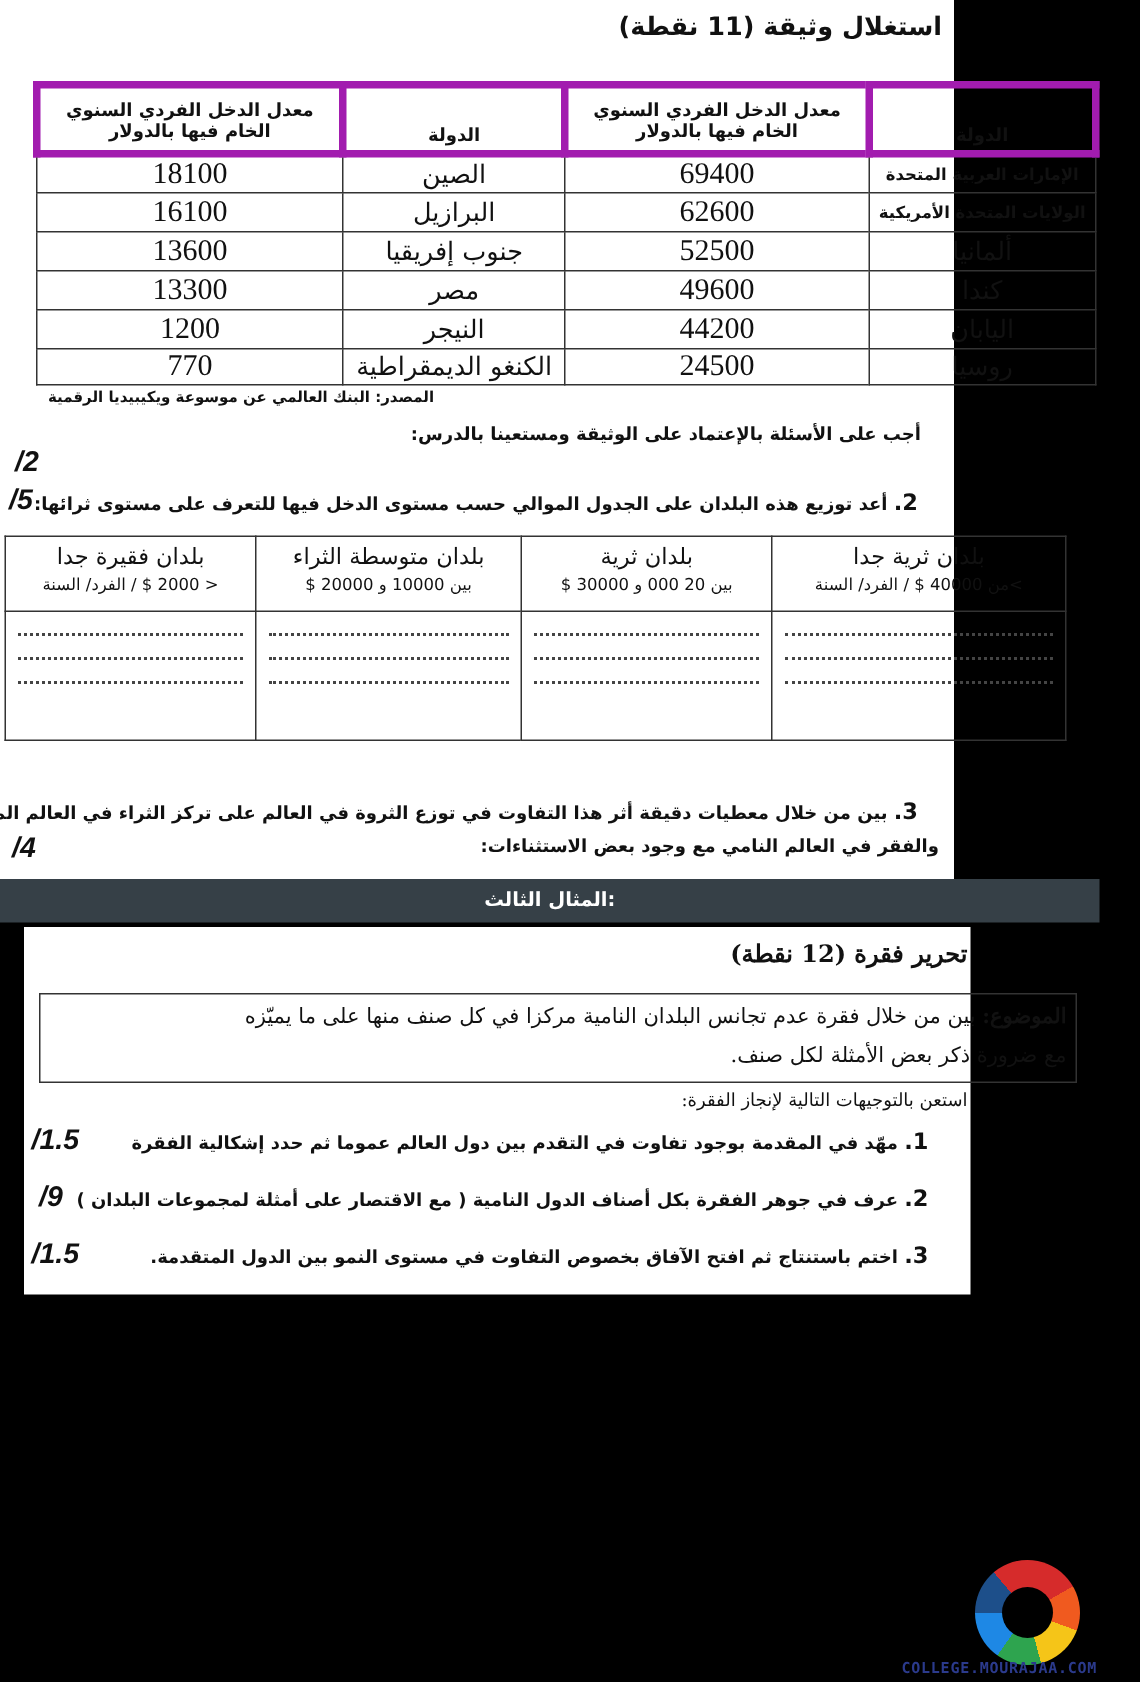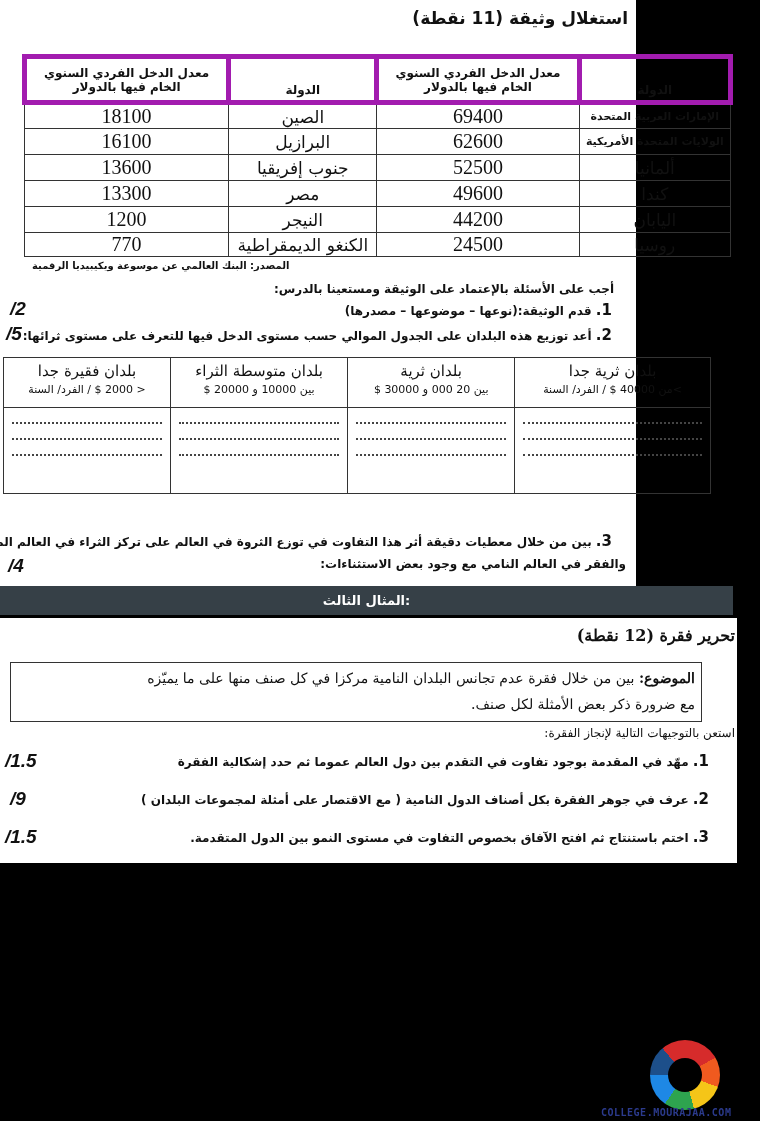--- a/index.html
+++ b/index.html
@@ -2,21 +2,21 @@
 <html><head>
 <meta charset="utf-8">
 <style>
   html, body { margin:0; padding:0; }
   body { width:760px; height:1121px; background:#000; position:relative; overflow:hidden;
          font-family:"DejaVu Sans", sans-serif; color:#111; }
   .page { position:absolute; background:#fff; }
   #p1 { left:0; top:0; width:636px; height:586px; }
   #bar { position:absolute; left:0; top:586px; width:733px; height:29px; background:#364047;
          color:#fff; font-size:13px; font-weight:bold; text-align:center; line-height:29px; direction:rtl; }
-  #p2 { left:0; top:618px; width:737px; height:245px;text-decoration:underline; }
+  #p2 { left:16px; top:618px; width:631px; height:245px;text-decoration:underline; }
   .abs { position:absolute; direction:rtl; white-space:nowrap; }
   .bold { font-weight:bold; }
   .h1 { font-size:17px; font-weight:bold; }
   table { border-collapse:collapse; position:absolute; direction:rtl; }
   td { border:1px solid #333; text-align:center; padding:0; }
   #t1 td.num { font-family:"Liberation Serif", serif; font-size:20px; }
   #t1 td.cty { font-size:17px; font-family:"DejaVu Serif", serif; }
   #t1 td.cty.small { font-size:11px; font-weight:bold; font-family:"DejaVu Sans", sans-serif; }
   #t1 th { border:5px solid #a21caf; font-weight:bold; font-size:12px; padding:0; }
   #t2 td { vertical-align:top; }
@@ -82,24 +82,20 @@
       <td class="num">24500</td>
       <td class="cty">الكنغو الديمقراطية</td>
       <td class="num">770</td>
     </tr>
   </tbody>
     </table>
 
   <div class="abs bold" style="left:32px; top:260px; font-size:10px;">المصدر: البنك العالمي عن موسوعة ويكيبيديا الرقمية</div>
   <div class="abs bold" style="right:22px; top:282px; font-size:12px;">أجب على الأسئلة بالإعتماد على الوثيقة ومستعينا بالدرس:</div>
 
-  <div class="abs q" style="right:24px; top:301px;">
-    <span class="n">1.</span>
-    <span>قدم الوثيقة:(نوعها – موضوعها – مصدرها)</span>
-  </div>
   <div class="score" style="left:10px; top:298px;">/2</div>
 
   <div class="abs q" style="right:24px; top:326px;">
     <span class="n">2.</span>
     <span>أعد توزيع هذه البلدان على الجدول الموالي حسب مستوى الدخل فيها للتعرف على مستوى ثرائها:</span>
   </div>
   <div class="score" style="left:6px; top:323px;">/5</div>
 
   <table id="t2" style="left:3px; top:357px; width:708px;">
     <tbody>

